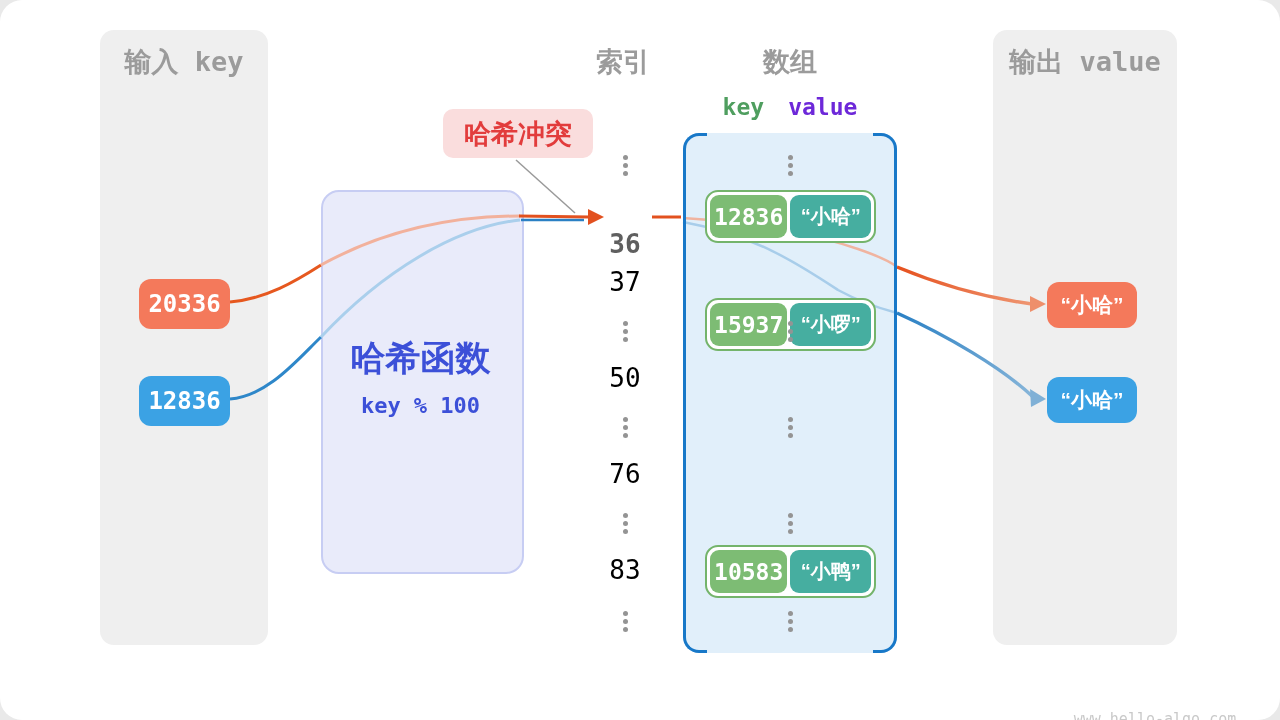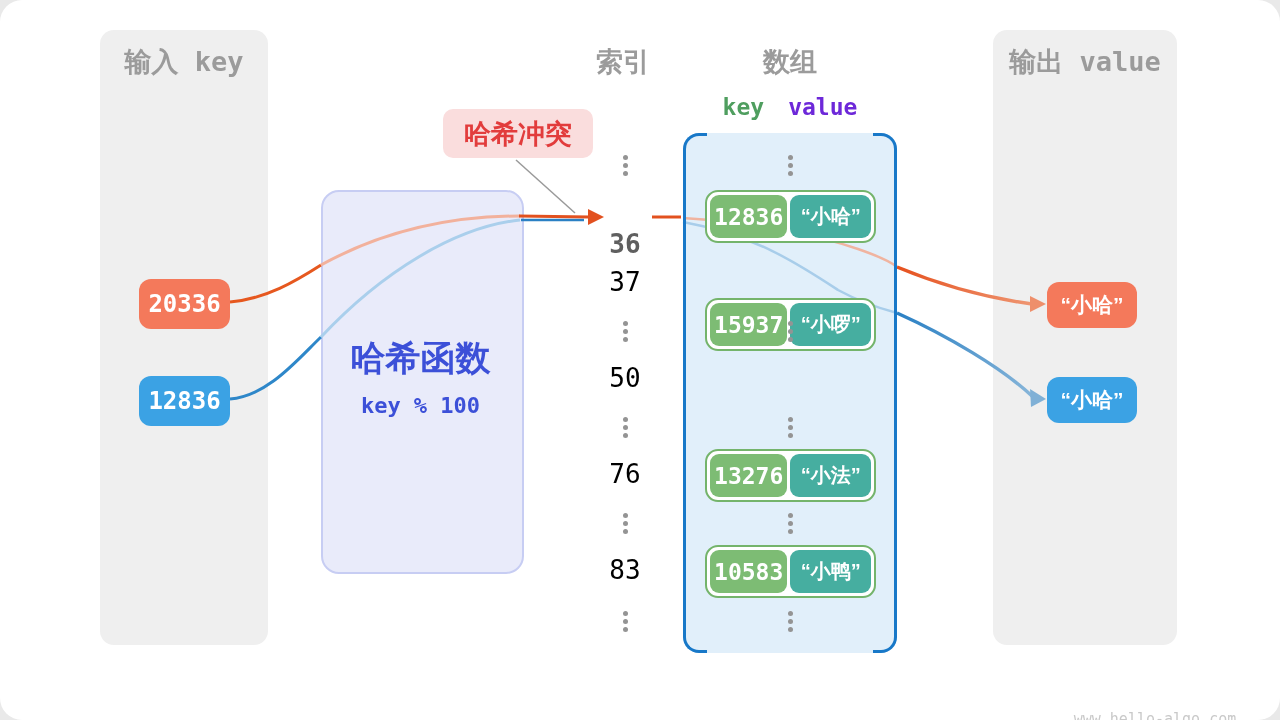--- a/index.html
+++ b/index.html
@@ -124,24 +124,20 @@
   <div class="abs pair" style="left:705px;top:190px;width:171px;height:53px;">
     <span class="kcell mono">12836</span>
     <span class="vcell">“小哈”</span>
   </div>
   <div class="abs pair" style="left:705px;top:256px;width:171px;height:53px;margin-top:42px;">
     <span class="kcell mono">15937</span>
     <span class="vcell">“小啰”</span>
   </div>
   <div class="abs vdots" style="left:788px;top:329px;"></div>
   <div class="abs vdots" style="left:788px;top:425px;"></div>
-  <div class="abs pair" style="left:705px;top:449px;width:171px;height:53px;">
-    <span class="kcell mono">13276</span>
-    <span class="vcell">“小法”</span>
-  </div>
   <div class="abs vdots" style="left:788px;top:521px;"></div>
   <div class="abs pair" style="left:705px;top:545px;width:171px;height:53px;">
     <span class="kcell mono">10583</span>
     <span class="vcell">“小鸭”</span>
   </div>
   <div class="abs vdots" style="left:788px;top:619px;"></div>
 
   <div class="abs outbox orange-bg" style="left:1047px;top:282px;width:90px;height:46px;">“小哈”</div>
   <div class="abs outbox blue-bg" style="left:1047px;top:377px;width:90px;height:46px;">“小哈”</div>
 

